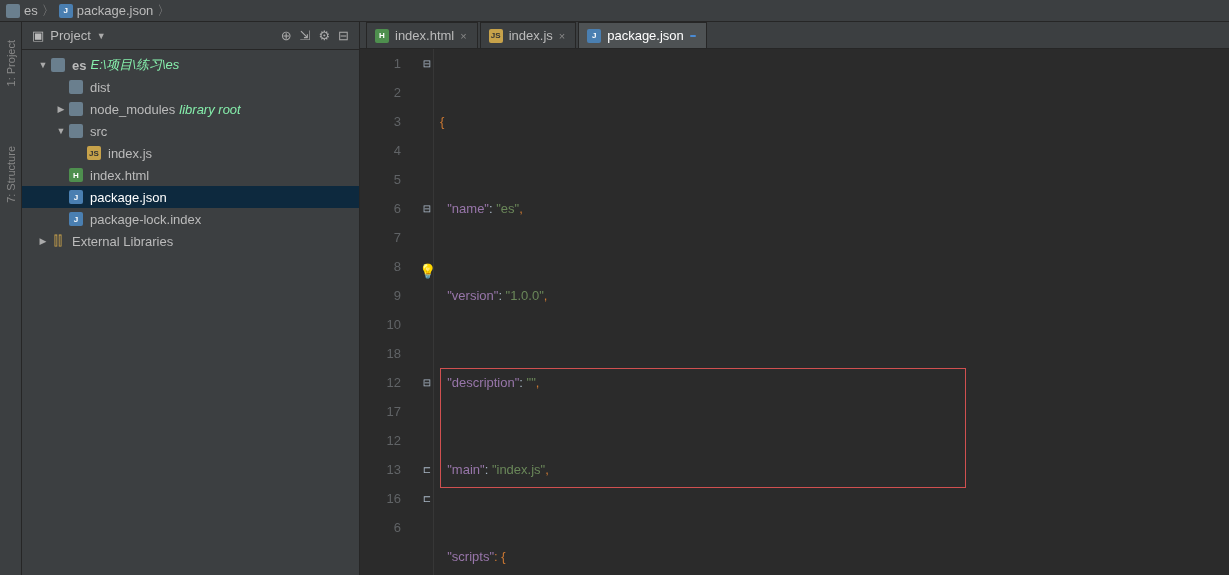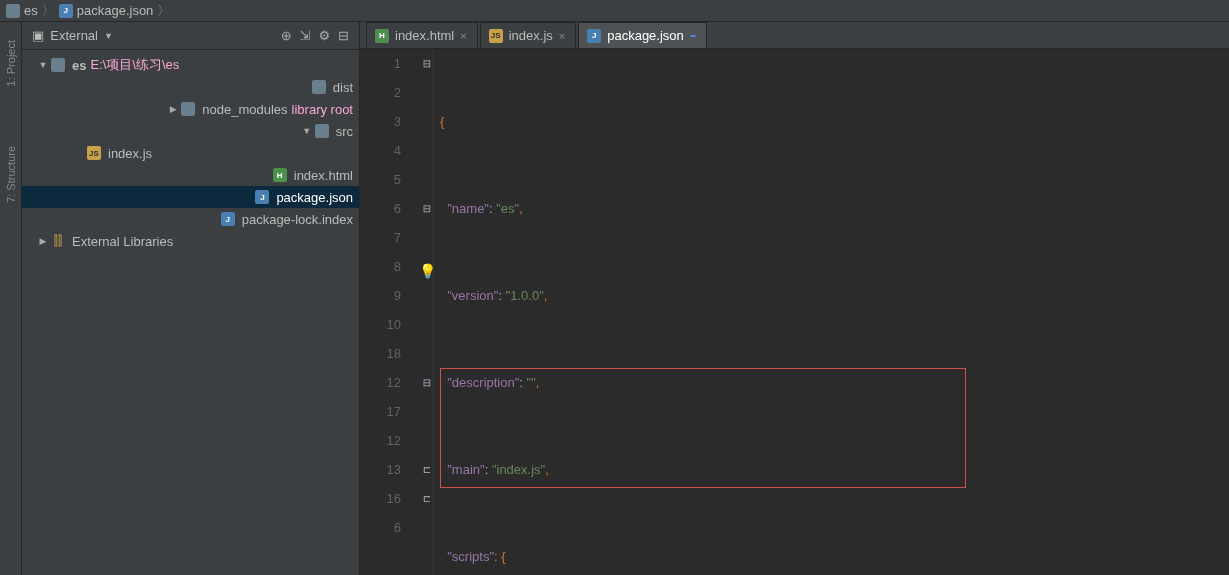--- a/index.html
+++ b/index.html
@@ -18,23 +18,23 @@
   .sidebar { width:338px; background:#3c3f41; border-right:1px solid #262626; display:flex; flex-direction:column; }
   .sidebar-header { height:28px; border-bottom:1px solid #262626; display:flex; align-items:center; padding:0 10px; justify-content:space-between; }
   .sidebar-header .title { display:flex; align-items:center; gap:6px; color:#bbbbbb; }
   .tbtns { display:flex; gap:8px; color:#aaa; }
 
   .tree { padding-top:4px; }
   .tree-row { display:flex; align-items:center; height:22px; padding-right:6px; color:#bbbbbb; cursor:default; white-space:nowrap; }
   .tree-row.selected { background:#0d293e; color:#ffffff; }
   .tree-row .tri { width:10px; display:inline-flex; justify-content:center; margin-right:2px; font-size:9px; color:#aaa; }
   .tree-row .ico { width:16px; height:16px; display:inline-flex; align-items:center; justify-content:center; margin-right:6px; }
-  .muted { color:#f9a8d4; margin-left:4px; }
+  .muted { color:#86efac; margin-left:4px;font-style:italic; }
   .indent1 { padding-left:16px; }
-  .indent2 { padding-left:34px;justify-content:flex-end; }
+  .indent2 { padding-left:34px; }
   .indent3 { padding-left:52px; }
 
   .editor-area { flex:1; display:flex; flex-direction:column; background:#2B2B2B; }
   .tabbar { height:28px; background:#3c3f41; border-bottom:1px solid #262626; display:flex; align-items:flex-end; padding-left:6px; gap:2px; }
   .tab { height:26px; display:flex; align-items:center; padding:0 10px 0 8px; background:#3c3f41; color:#bbbbbb; border:1px solid #262626; border-bottom:none; gap:6px; cursor:default; }
   .tab.active { background:#4E5254; color:#ffffff; }
   .tab .close { font-size:11px; color:#888; }
   .tab .close.line { background:#4a8ad2; width:6px; height:2px; border-radius:1px; display:inline-block; }
 
   .editor { flex:1; display:flex; font-family: "JetBrains Mono","Consolas","Courier New",monospace; font-size:18px; line-height:29px; position:relative; }
@@ -78,21 +78,21 @@
 
   <div class="left-rail">
     <div class="rail-text">1: Project</div>
     <div class="rail-text" style="margin-top:60px;">7: Structure</div>
   </div>
 
   <div class="sidebar">
     <div class="sidebar-header">
       <div class="title">
         <span>▣</span>
-        <span>External</span>
+        <span>Project</span>
         <span style="font-size:9px;color:#aaa;">▼</span>
       </div>
       <div class="tbtns">
         <span>⊕</span>
         <span>⇲</span>
         <span>⚙</span>
         <span>⊟</span>
       </div>
     </div>
     <div class="tree">

